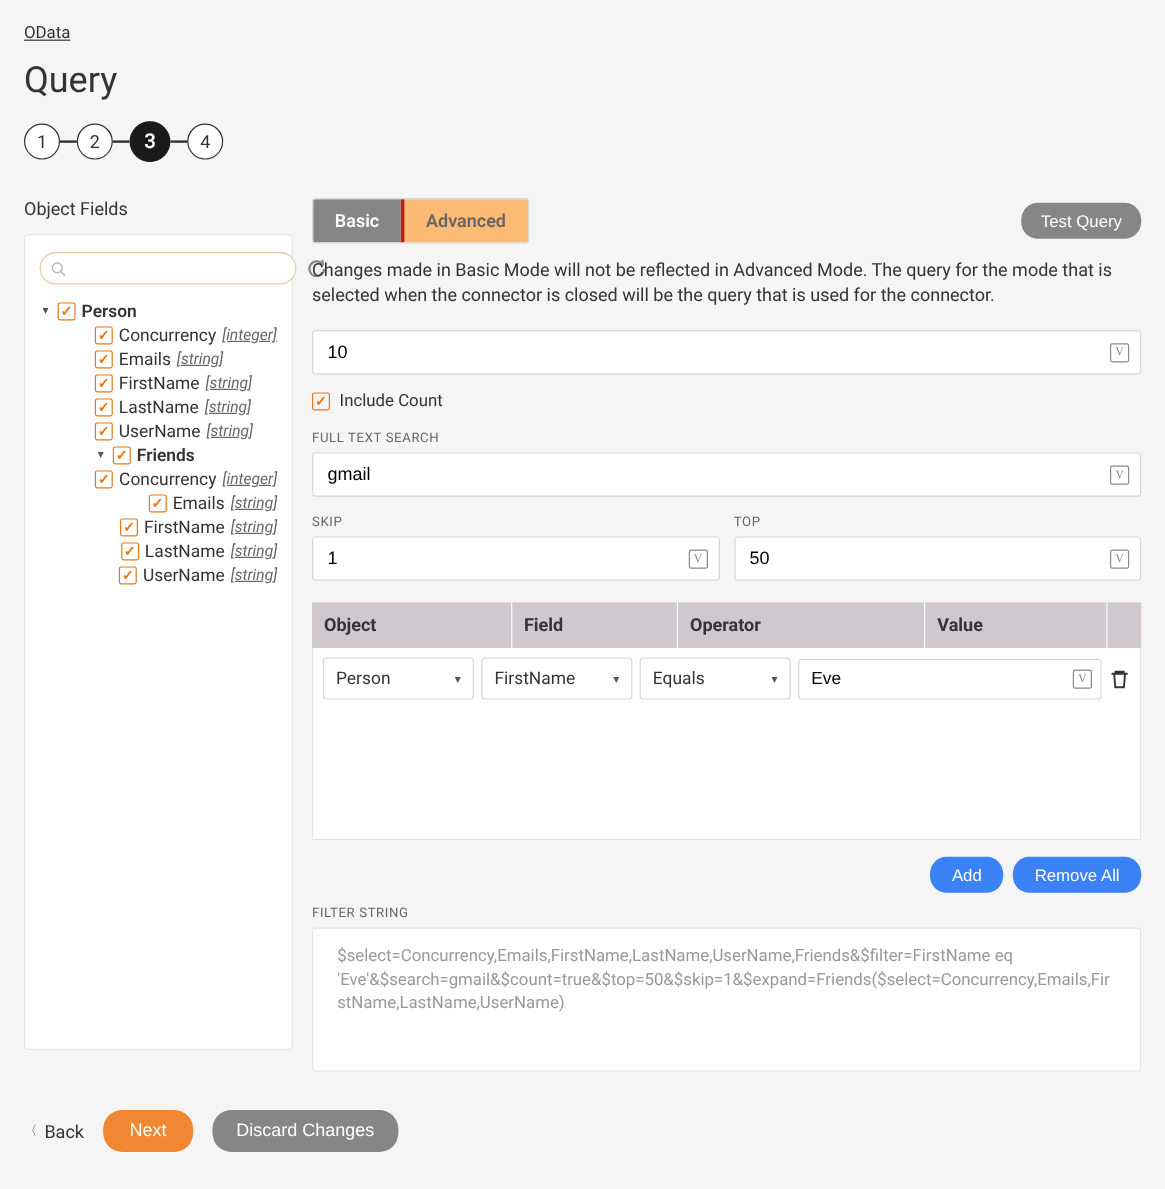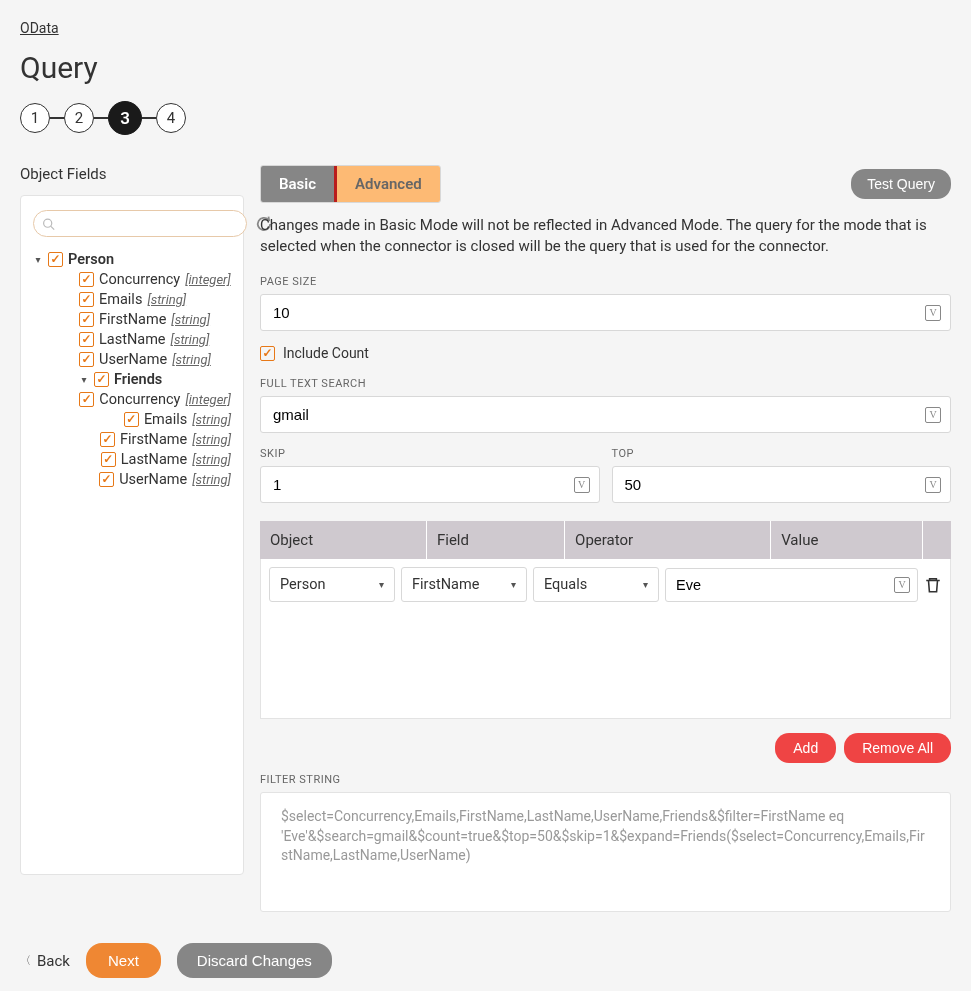--- a/index.html
+++ b/index.html
@@ -80,42 +80,42 @@
     width: 16px; height: 16px; border: 1.2px solid #888; border-radius: 2px;
     display: flex; align-items: center; justify-content: center;
     font-size: 10px; color: #888; cursor: pointer;
     font-family: serif;
   }
   .check-row { display: flex; align-items: center; gap: 8px; margin-bottom: 16px; }
   .skip-top { display: flex; gap: 12px; margin-bottom: 18px;}
   .skip-top > div { flex: 1; }
   table.filter { width: 100%; border-collapse: separate; border-spacing: 0; }
   table.filter th {
-    background: #cfc9cf; text-align: left; padding: 10px 10px; font-size: 15px; font-weight: 400;
+    background: #cfc9cf; text-align: left; padding: 10px 10px; font-size: 15px; font-weight: 700;
     border-right: 1px solid #fff;
   }
   table.filter th:last-child { border-right: none; width: 28px; }
   .filter-body { background: #fff; border: 1px solid #e3e3e3; border-top: none; padding: 8px; min-height: 160px; }
   .filter-row { display: flex; gap: 6px; align-items: center; }
   .select {
     flex: 1; padding: 8px 10px; border: 1px solid #d8d8d8; border-radius: 3px;
     font-size: 14.5px; background: #fff; cursor: pointer;
     display: flex; align-items: center; justify-content: space-between;
   }
   .select .caret-down { font-size: 10px; color: #555; }
   .value-input {
     flex: 1.2; padding: 8px 54px 8px 10px; border: 1px solid #d8d8d8; border-radius: 3px;
     font-size: 14.5px; outline: none;
   }
   .value-wrap { position: relative; flex: 1.2; display:flex; }
   .value-wrap .input-v { right: 8px; }
   .trash { width: 18px; height: 18px; color: #333; cursor: pointer; flex-shrink: 0; }
   .filter-btns { display: flex; gap: 8px; justify-content: flex-end; margin: 14px 0 10px 0; }
   .pill-btn {
-    background: #ef4444; color: #fff; border: none;
+    background: #3b82f6; color: #fff; border: none;
     padding: 7px 18px; border-radius: 14px; font-size: 14px; cursor: pointer;
   }
   .filter-string {
     width: 100%; height: 120px; padding: 14px 20px; border: 1px solid #e3e3e3; border-radius: 3px;
     font-size: 14px; color: #999; resize: none; outline: none; font-family: inherit;
     line-height: 1.4;
   }
   .footer { display: flex; align-items: center; gap: 16px; margin-top: 28px; }
   .back-link { display: flex; align-items: center; gap: 6px; font-size: 15px; cursor: pointer; }
   .back-caret { font-size: 11px; color: #555; }
@@ -267,21 +267,20 @@
     <div class="tabs-row">
       <div class="tabs">
         <div class="tab active">Basic</div>
         <div class="tab inactive">Advanced</div>
       </div>
       <button class="test-btn">Test Query</button>
     </div>
 
     <div class="info-text">Changes made in Basic Mode will not be reflected in Advanced Mode. The query for the mode that is selected when the connector is closed will be the query that is used for the connector.</div>
 
-    <div class="field-label">PAGE SIZE</div>
     <div class="input-wrap">
       <input class="text-input" value="10" style="">
       <span class="input-v">V</span>
     </div>
 
     <div class="check-row">
       <span class="chk checked"></span>
       <span>Include Count</span>
     </div>
 

